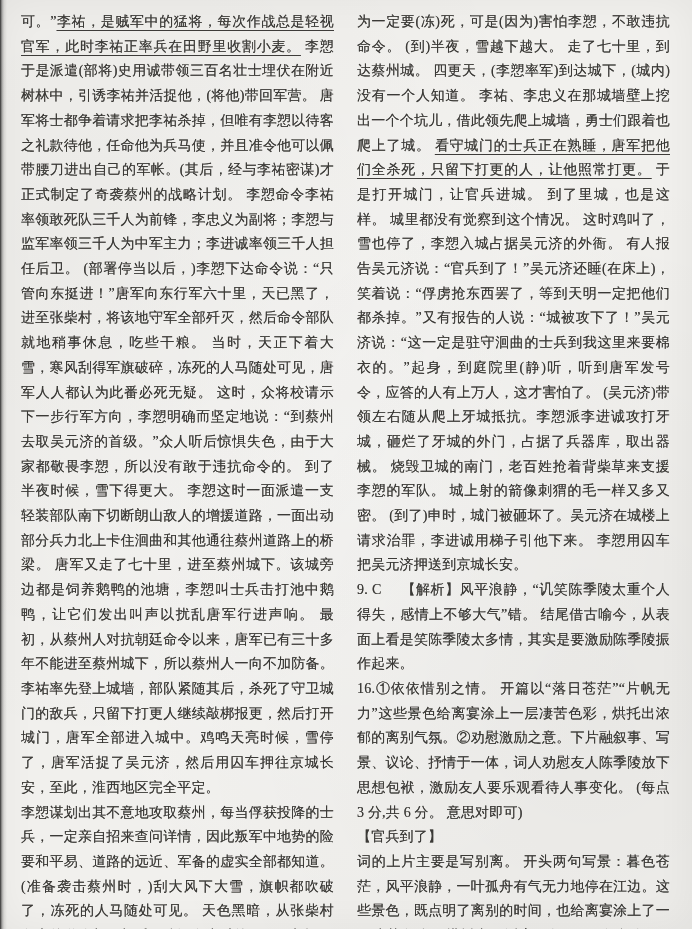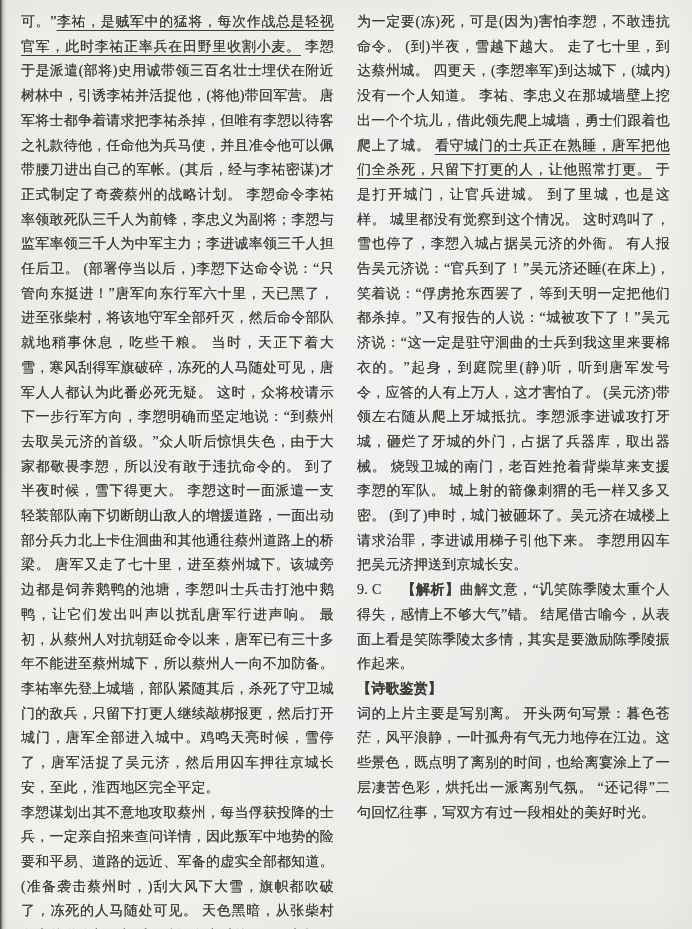--- a/index.html
+++ b/index.html
@@ -61,37 +61,38 @@
     padding: 0;
     text-indent: 0;
   }
   .indent { text-indent: 2em; }
   .u {
     text-decoration: underline;
     text-underline-offset: 3.5px;
     text-decoration-thickness: 1.2px;
     text-decoration-color: rgba(55,53,50,0.85);
   }
-  .b { font-weight: bold; }
+  .b { font-weight: normal; }
   .num-gap { display: inline-block; width: 1.4em; }
 </style>
 </head>
 <body>
 
 <div class="page">
   <div class="edge-left"></div>
 
   <div class="columns">
 
     <div class="col">
       <p class="para"><span>可。”</span><span class="u">李祐，是贼军中的猛将，每次作战总是轻视官军，此时李祐正率兵在田野里收割小麦。</span><span> 李愬于是派遣(部将)史用诚带领三百名壮士埋伏在附近树林中，引诱李祐并活捉他，(将他)带回军营。 唐军将士都争着请求把李祐杀掉，但唯有李愬以待客之礼款待他，任命他为兵马使，并且准令他可以佩带腰刀进出自己的军帐。(其后，经与李祐密谋)才正式制定了奇袭蔡州的战略计划。 李愬命令李祐率领敢死队三千人为前锋，李忠义为副将；李愬与监军率领三千人为中军主力；李进诚率领三千人担任后卫。 (部署停当以后，)李愬下达命令说：“只管向东挺进！”唐军向东行军六十里，天已黑了，进至张柴村，将该地守军全部歼灭，然后命令部队就地稍事休息，吃些干粮。 当时，天正下着大雪，寒风刮得军旗破碎，冻死的人马随处可见，唐军人人都认为此番必死无疑。 这时，众将校请示下一步行军方向，李愬明确而坚定地说：“到蔡州去取吴元济的首级。”众人听后惊惧失色，由于大家都敬畏李愬，所以没有敢于违抗命令的。 到了半夜时候，雪下得更大。 李愬这时一面派遣一支轻装部队南下切断朗山敌人的增援道路，一面出动部分兵力北上卡住洄曲和其他通往蔡州道路上的桥梁。 唐军又走了七十里，进至蔡州城下。该城旁边都是饲养鹅鸭的池塘，李愬叫士兵击打池中鹅鸭，让它们发出叫声以扰乱唐军行进声响。 最初，从蔡州人对抗朝廷命令以来，唐军已有三十多年不能进至蔡州城下，所以蔡州人一向不加防备。李祐率先登上城墙，部队紧随其后，杀死了守卫城门的敌兵，只留下打更人继续敲梆报更，然后打开城门，唐军全部进入城中。鸡鸣天亮时候，雪停了，唐军活捉了吴元济，然后用囚车押往京城长安，至此，淮西地区完全平定。</span></p>
       <p class="para indent"><span>李愬谋划出其不意地攻取蔡州，每当俘获投降的士兵，一定亲自招来查问详情，因此叛军中地势的险要和平易、道路的远近、军备的虚实全部都知道。 (准备袭击蔡州时，)刮大风下大雪，旗帜都吹破了，冻死的人马随处可见。 天色黑暗，从张柴村向东的道路都是朝廷军队没有走过的。人人都认</span></p>
     </div>
 
     <div class="col">
       <p class="para"><span>为一定要(冻)死，可是(因为)害怕李愬，不敢违抗命令。 (到)半夜，雪越下越大。 走了七十里，到达蔡州城。 四更天，(李愬率军)到达城下，(城内)没有一个人知道。 李祐、李忠义在那城墙壁上挖出一个个坑儿，借此领先爬上城墙，勇士们跟着也爬上了城。 </span><span class="u">看守城门的士兵正在熟睡，唐军把他们全杀死，只留下打更的人，让他照常打更。</span><span> 于是打开城门，让官兵进城。 到了里城，也是这样。 城里都没有觉察到这个情况。 这时鸡叫了，雪也停了，李愬入城占据吴元济的外衙。 有人报告吴元济说：“官兵到了！”吴元济还睡(在床上)，笑着说：“俘虏抢东西罢了，等到天明一定把他们都杀掉。”又有报告的人说：“城被攻下了！”吴元济说：“这一定是驻守洄曲的士兵到我这里来要棉衣的。”起身，到庭院里(静)听，听到唐军发号令，应答的人有上万人，这才害怕了。 (吴元济)带领左右随从爬上牙城抵抗。李愬派李进诚攻打牙城，砸烂了牙城的外门，占据了兵器库，取出器械。 烧毁卫城的南门，老百姓抢着背柴草来支援李愬的军队。 城上射的箭像刺猬的毛一样又多又密。 (到了)申时，城门被砸坏了。吴元济在城楼上请求治罪，李进诚用梯子引他下来。 李愬用囚车把吴元济押送到京城长安。</span></p>
-      <p class="para"><span>9. C</span><span class="num-gap"></span><span class="b">【解析】</span><span>曲解文意，“讥笑陈季陵太重个人得失，感情上不够大气”错。 结尾借古喻今，从表面上看是笑陈季陵太多情，其实是要激励陈季陵振作起来。</span></p>
-      <p class="para b"><span>【诗歌鉴赏】</span></p>
+      <p class="para"><span>9. C</span><span class="num-gap"></span><span class="b">【解析】</span><span>风平浪静，“讥笑陈季陵太重个人得失，感情上不够大气”错。 结尾借古喻今，从表面上看是笑陈季陵太多情，其实是要激励陈季陵振作起来。</span></p>
+      <p class="para"><span>16.①依依惜别之情。 开篇以“落日苍茫”“片帆无力”这些景色给离宴涂上一层凄苦色彩，烘托出浓郁的离别气氛。②劝慰激励之意。下片融叙事、写景、议论、抒情于一体，词人劝慰友人陈季陵放下思想包袱，激励友人要乐观看待人事变化。 (每点 3 分,共 6 分。 意思对即可)</span></p>
+      <p class="para b"><span>【官兵到了】</span></p>
       <p class="para indent"><span>词的上片主要是写别离。 开头两句写景：暮色苍茫，风平浪静，一叶孤舟有气无力地停在江边。这些景色，既点明了离别的时间，也给离宴涂上了一层凄苦色彩，烘托出一派离别气氛。 “还记得”二句回忆往事，写双方有过一段相处的美好时光。</span></p>
     </div>
 
   </div>
 </div>
 
 </body></html>

